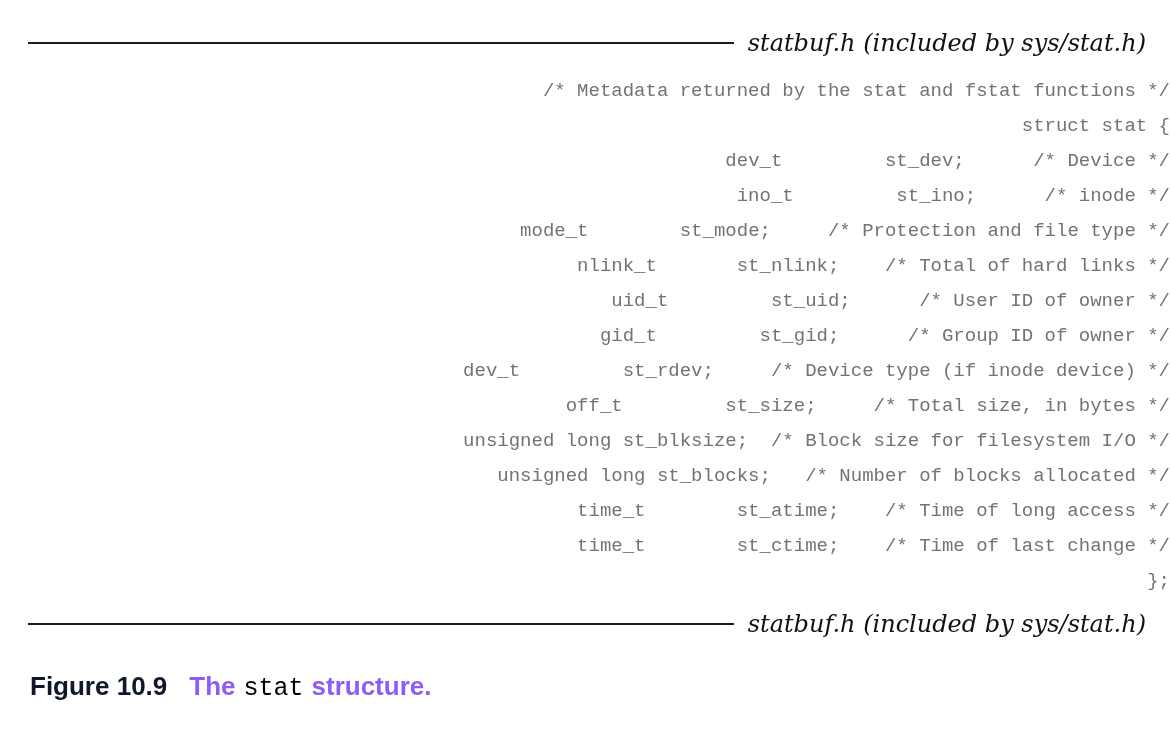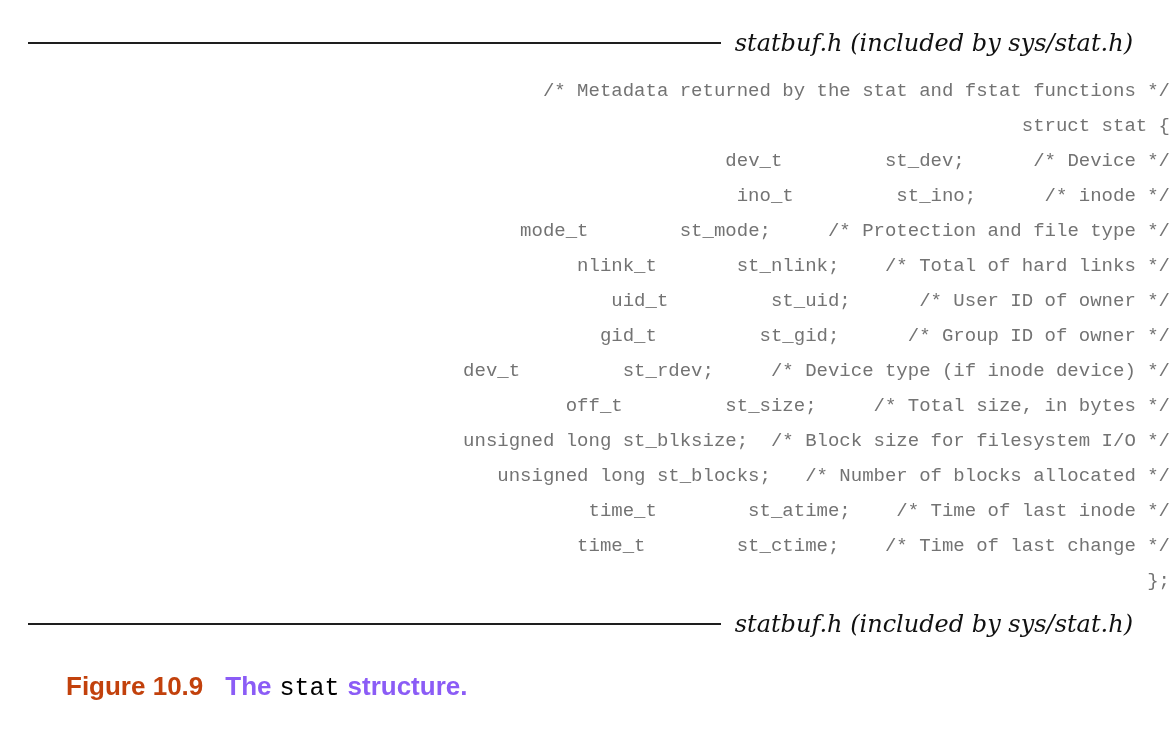--- a/index.html
+++ b/index.html
@@ -16,21 +16,21 @@
     width: 1170px;
     height: 749px;
     background: #ffffff;
   }
   
   .rule-row {
     display: flex;
     align-items: center;
     height: 34px;
     margin-left: 28px;
-    margin-right: 37px;
+    margin-right: 24px;
   }
   .rule-row.top { margin-top: 26px; }
   .rule-row.bottom { margin-top: 8px; }
   .rule {
     flex: 1;
     height: 0;
     border-top: 2px solid #1e1e1e;
     margin-right: 14px;
   }
   .rule-label {
@@ -54,25 +54,24 @@
     line-height: 35px;
   }
   
   .caption {
     margin: 30px 0 0 30px;
     display: flex;
     align-items: baseline;
     white-space: nowrap;
   }
   .fig-num {
-    color: #c2410c;
+    color: #0f172a;
     font-weight: bold;
     font-size: 26px;
     margin-right: 22px;
-    margin-left: 36px;
   }
   .cap-bold {
     color: #8b5cf6;
     font-weight: bold;
     font-size: 26px;
   }
   .cap-code {
     font-family: "Liberation Mono", "DejaVu Sans Mono", monospace;
     font-size: 25px;
     color: #000000;
@@ -96,21 +95,21 @@
     <div class="code-line">    dev_t         st_dev;      /* Device */</div>
     <div class="code-line">    ino_t         st_ino;      /* inode */</div>
     <div class="code-line">    mode_t        st_mode;     /* Protection and file type */</div>
     <div class="code-line">    nlink_t       st_nlink;    /* Total of hard links */</div>
     <div class="code-line">    uid_t         st_uid;      /* User ID of owner */</div>
     <div class="code-line">    gid_t         st_gid;      /* Group ID of owner */</div>
     <div class="code-line">    dev_t         st_rdev;     /* Device type (if inode device) */</div>
     <div class="code-line">    off_t         st_size;     /* Total size, in bytes */</div>
     <div class="code-line">    unsigned long st_blksize;  /* Block size for filesystem I/O */</div>
     <div class="code-line">    unsigned long st_blocks;   /* Number of blocks allocated */</div>
-    <div class="code-line">    time_t        st_atime;    /* Time of last inode */</div>
+    <div class="code-line">    time_t        st_atime;    /* Time of long access */</div>
     <div class="code-line">    time_t        st_ctime;    /* Time of last change */</div>
     <div class="code-line">};</div>
   </div>
 
   <div class="rule-row bottom">
     <div class="rule"></div>
     <div class="rule-label">statbuf.h (included by sys/stat.h)</div>
   </div>
 
   <div class="caption">

